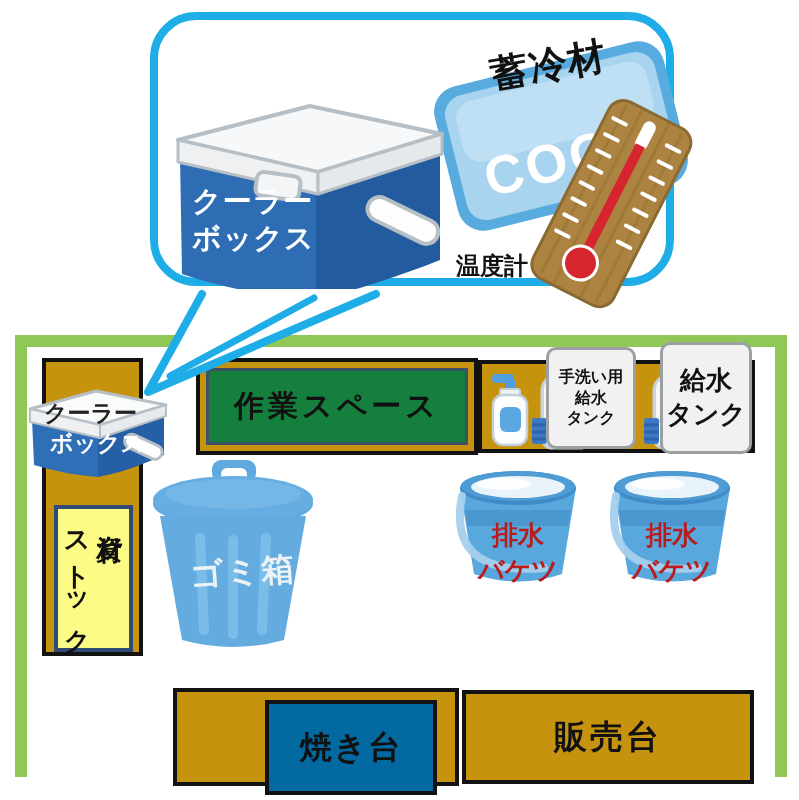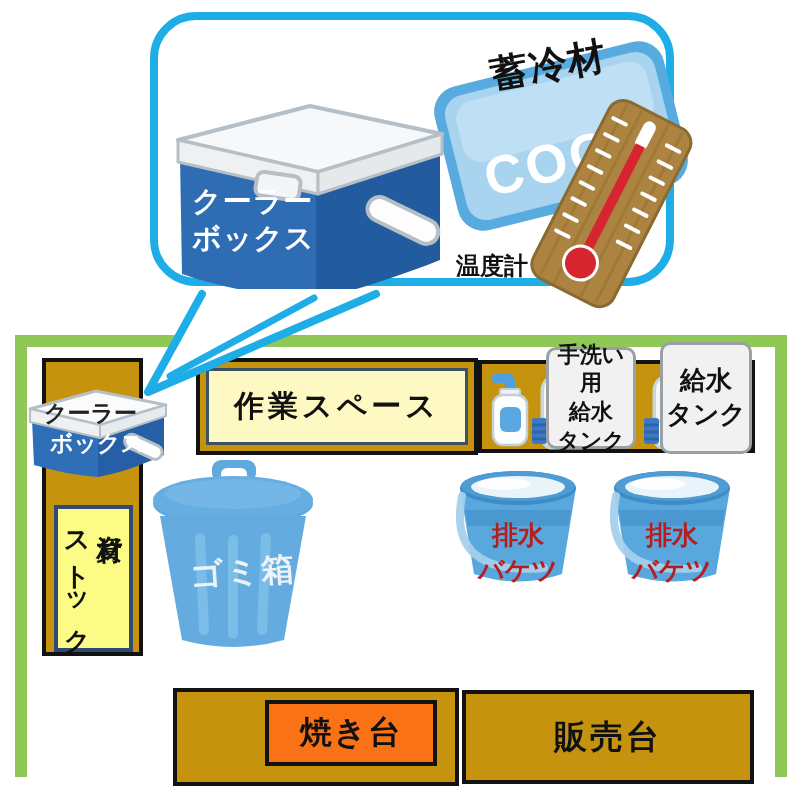--- a/index.html
+++ b/index.html
@@ -39,32 +39,32 @@
   }
   .shelf-column{
     left:42px;top:358px;width:101px;height:298px;
     background:#c5930d;border:4px solid #121212;z-index:2;
   }
   .gold-box{background:#c5930d;border:4px solid #121212;z-index:2;}
 
   .banner1{left:196px;top:358px;width:282px;height:97px;}
   .banner1-inner{
     left:6px;top:6px;right:6px;bottom:6px;
-    background:#fef9c3;border:3px solid #3d5166;
+    background:#15803d;border:3px solid #3d5166;
     display:flex;align-items:center;justify-content:center;
     font-size:30px;font-weight:600;letter-spacing:4px;
   }
   .banner2{left:478px;top:360px;width:277px;height:93px;}
 
   .tag{
     background:#f1f1f1;border:3px solid #9aa0a4;border-radius:10px;
     display:flex;align-items:center;justify-content:center;text-align:center;
     z-index:5;font-weight:600;
   }
-  .tag1{left:546px;top:347px;width:90px;height:102px;font-size:22px;line-height:1.3;}
+  .tag1{left:546px;top:347px;width:90px;height:102px;font-size:16px;line-height:1.3;}
   .tag2{left:660px;top:342px;width:92px;height:112px;font-size:26px;line-height:1.3;}
 
   .stock-box{
     left:54px;top:505px;width:79px;height:147px;
     background:#fbfb85;border:4px solid #2e4a75;z-index:3;
     display:flex;align-items:center;justify-content:center;
   }
   .stock-text{
     writing-mode:vertical-rl;text-orientation:upright;
     font-size:26px;font-weight:600;letter-spacing:2px;line-height:1.25;
@@ -83,22 +83,22 @@
   .bucket2{left:602px;top:456px;width:140px;height:140px;z-index:4;}
   .bucket-label{
     width:110px;z-index:5;text-align:center;font-size:26px;font-weight:600;
     color:#b91c1c;line-height:1.35;
   }
   .bucket-label-1{left:463px;top:518px;}
   .bucket-label-2{left:617px;top:518px;}
 
   .grill-banner{left:173px;top:688px;width:286px;height:98px;}
   .grill-plate{
-    left:88px;top:8px;width:172px;height:66px;
-    background:#f97316;border:4px solid #121212;
+    left:88px;top:8px;width:172px;height:95px;
+    background:#0369a1;border:4px solid #121212;
     display:flex;align-items:center;justify-content:center;
     font-size:32px;font-weight:600;letter-spacing:2px;
   }
   .sales-banner{
     left:462px;top:690px;width:292px;height:94px;
     display:flex;align-items:center;justify-content:center;
     font-size:33px;font-weight:600;letter-spacing:3px;
   }
 </style>
 </head>

